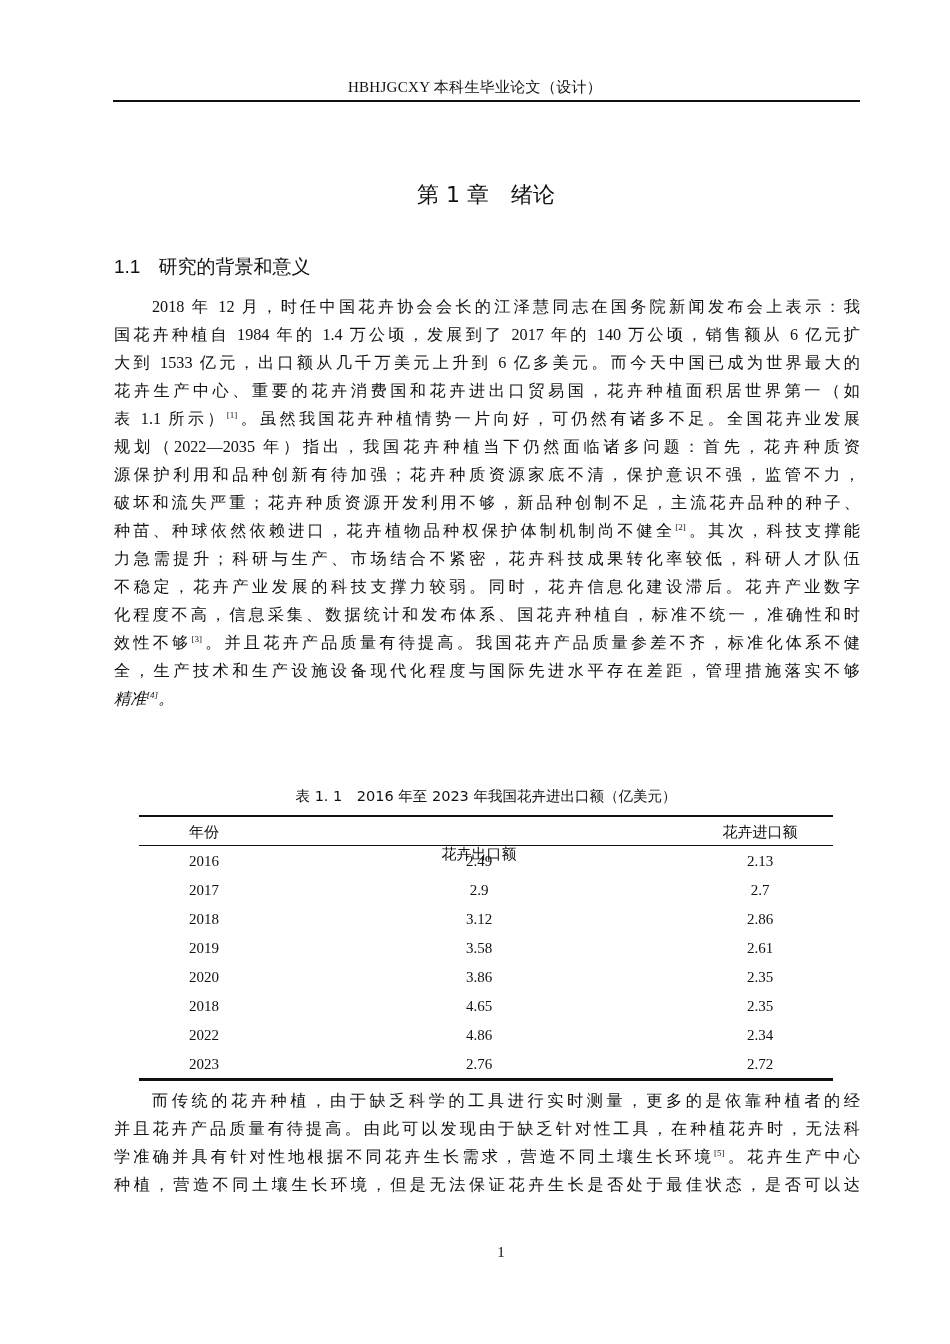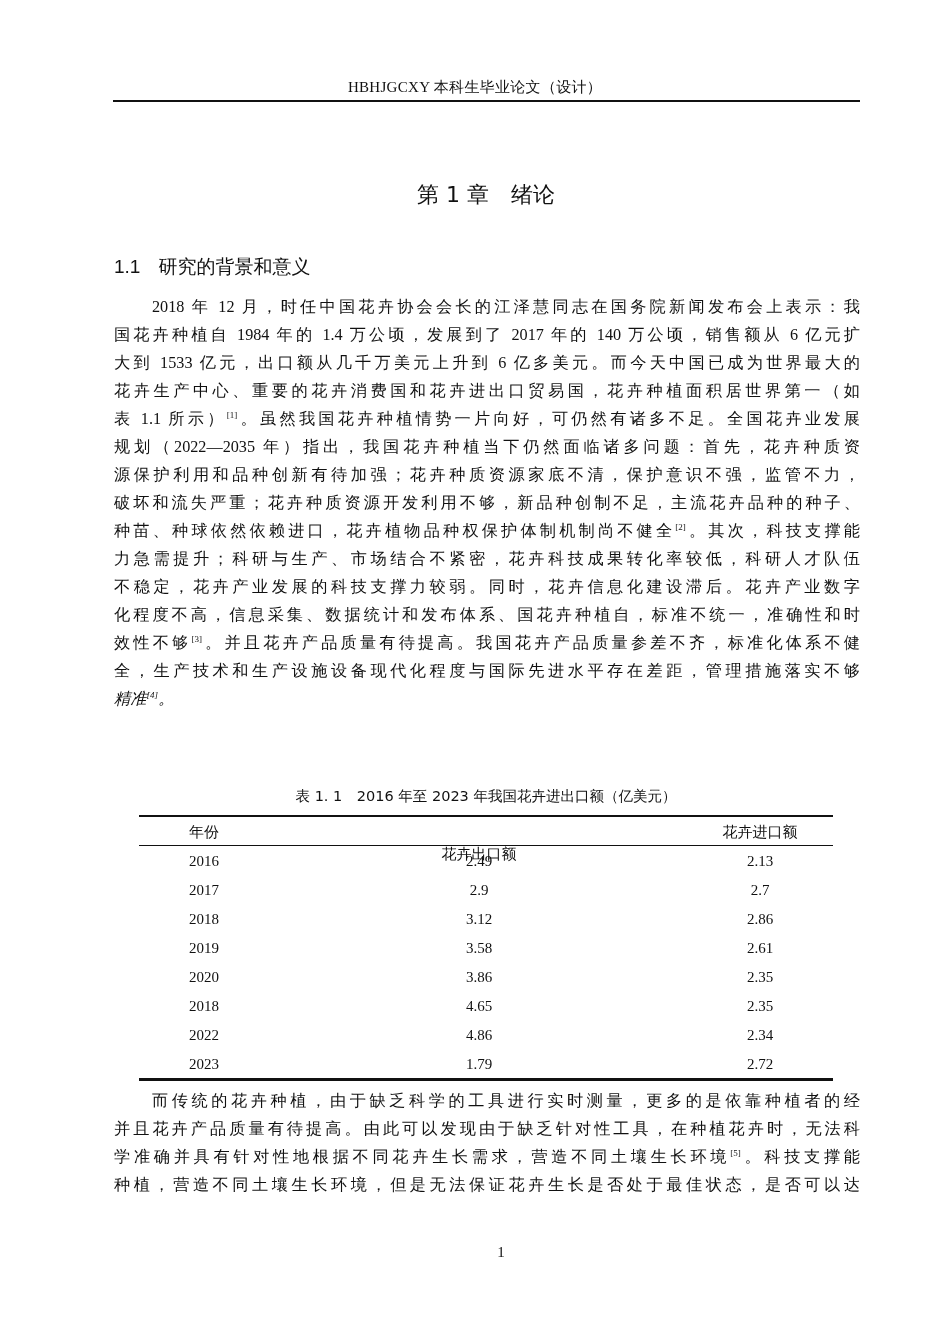--- a/index.html
+++ b/index.html
@@ -98,26 +98,26 @@
     <div class="cell c2" style="top:996px">4.65</div>
     <div class="cell c3" style="top:996px">2.35</div>
   </div>
   <div>
     <div class="cell c1" style="top:1025px">2022</div>
     <div class="cell c2" style="top:1025px">4.86</div>
     <div class="cell c3" style="top:1025px">2.34</div>
   </div>
   <div>
     <div class="cell c1" style="top:1054px">2023</div>
-    <div class="cell c2" style="top:1054px">1.79</div>
+    <div class="cell c2" style="top:1054px">2.76</div>
     <div class="cell c3" style="top:1054px">2.72</div>
   </div>
   <div class="table-bot"></div>
 </div>
 
 <div>
   <div class="line indent" style="top:1091px">而传统的花卉种植，由于缺乏科学的工具进行实时测量，更多的是依靠种植者的经</div>
   <div class="line" style="top:1119px">并且花卉产品质量有待提高。由此可以发现由于缺乏针对性工具，在种植花卉时，无法科</div>
-  <div class="line" style="top:1147px"><span>学准确并具有针对性地根据不同花卉生长需求，营造不同土壤生长环境</span><sup>[5]</sup><span>。科技支撑能</span></div>
+  <div class="line" style="top:1147px"><span>学准确并具有针对性地根据不同花卉生长需求，营造不同土壤生长环境</span><sup>[5]</sup><span>。花卉生产中心</span></div>
   <div class="line" style="top:1175px">种植，营造不同土壤生长环境，但是无法保证花卉生长是否处于最佳状态，是否可以达</div>
 </div>
 
 <div class="page-number">1</div>
 
 </body></html>

